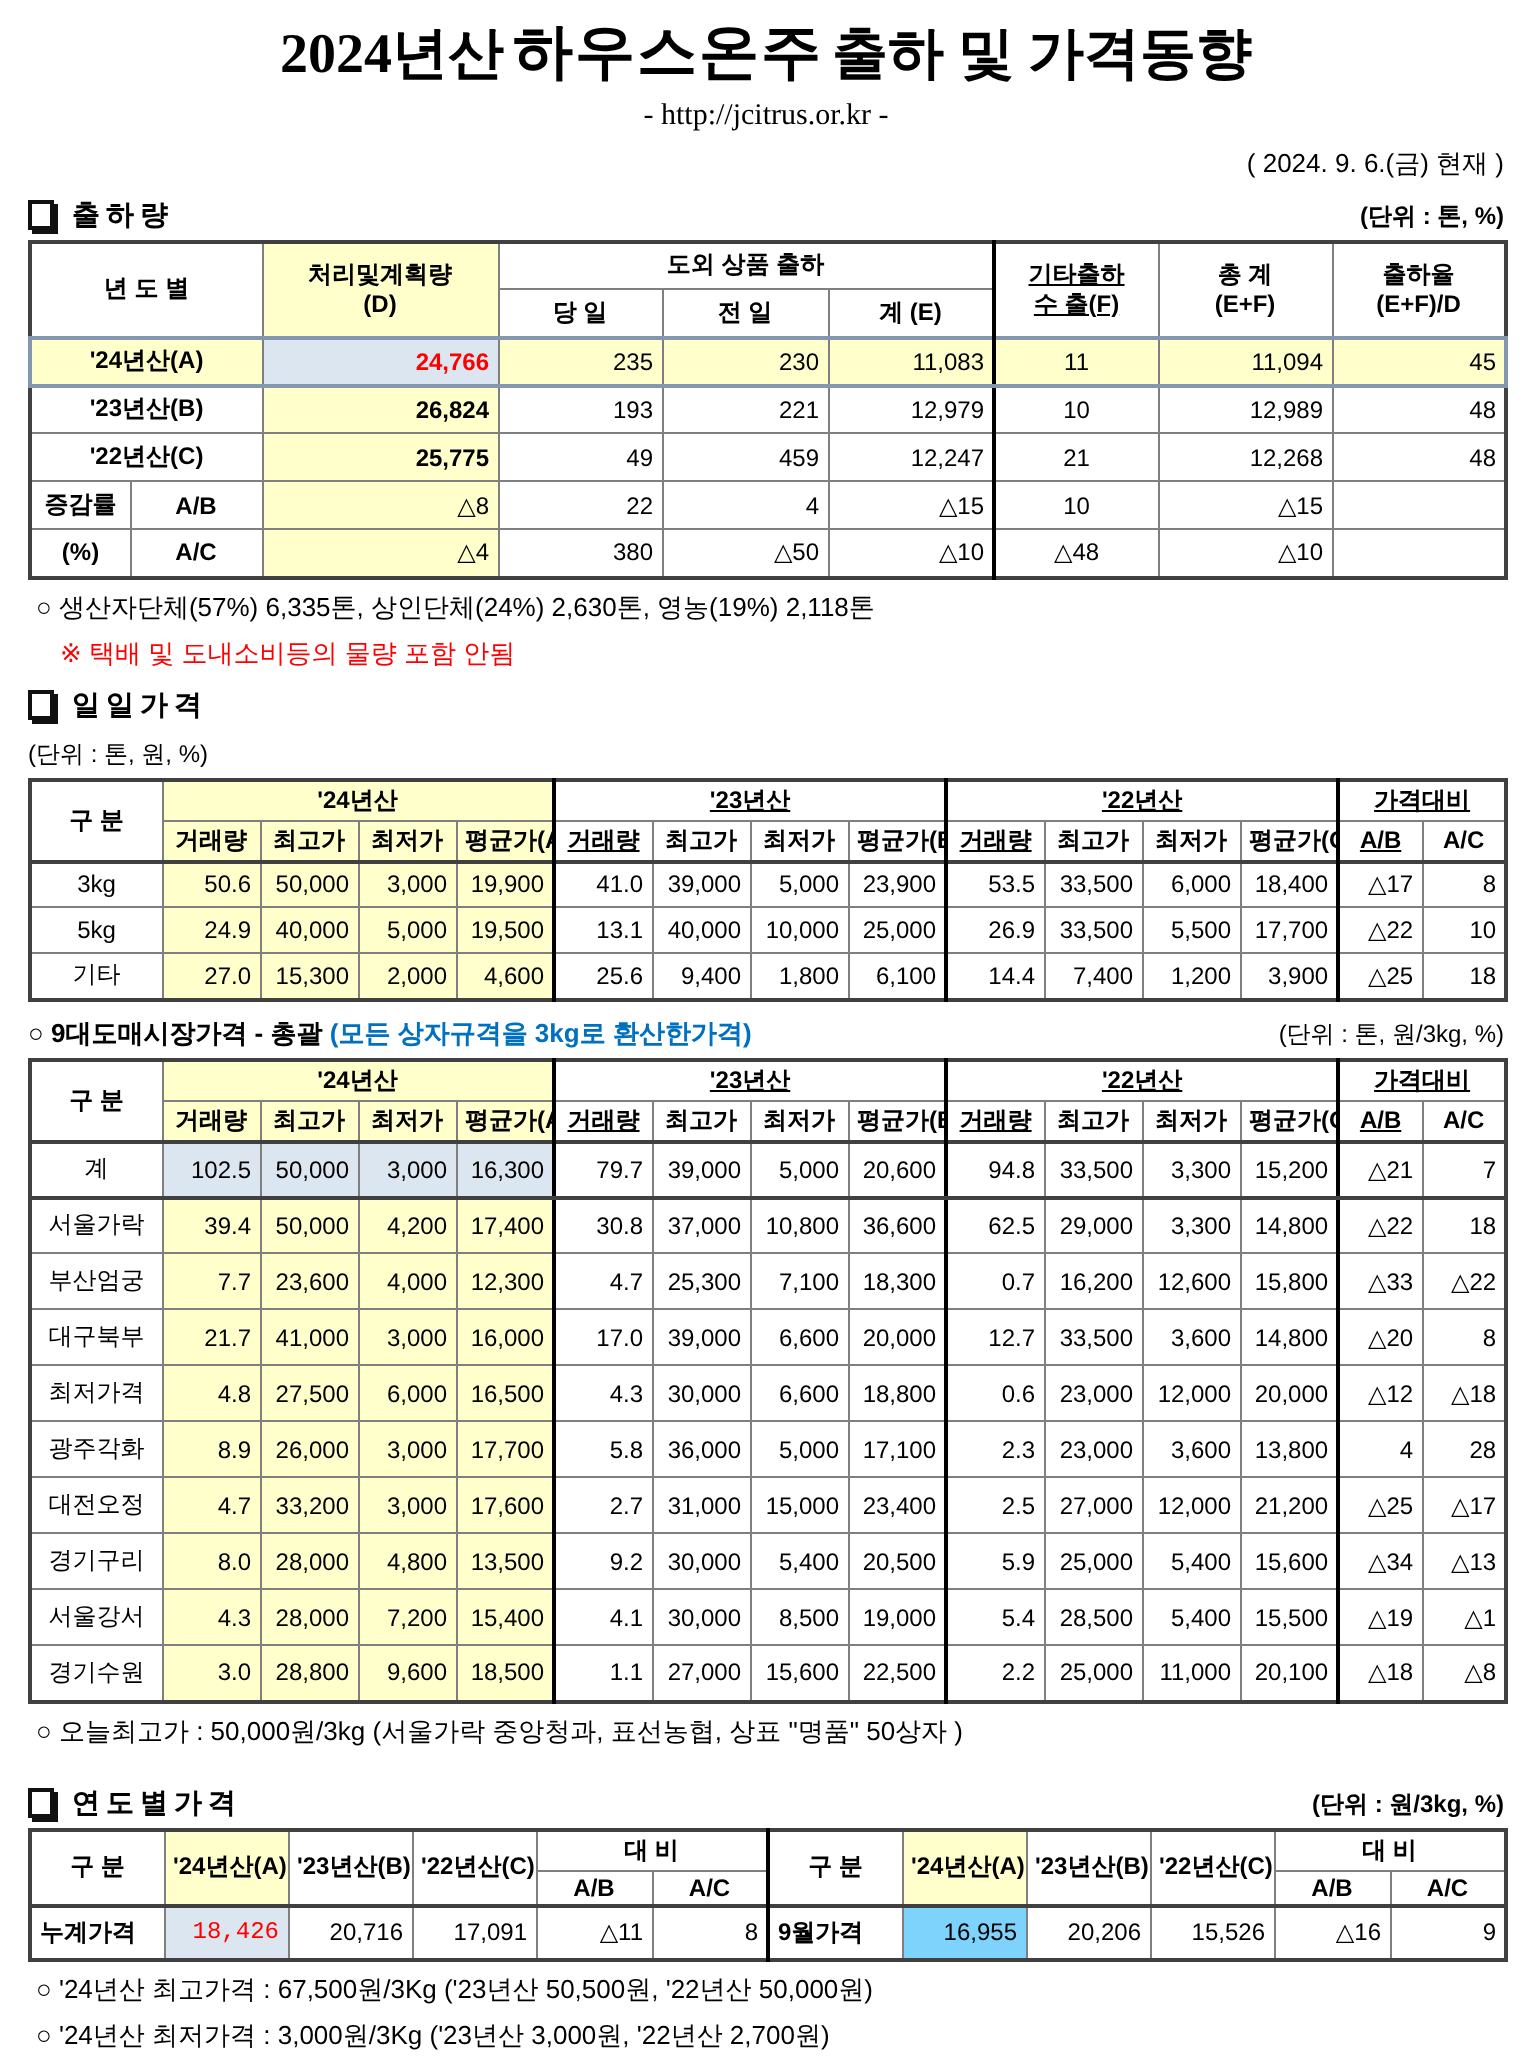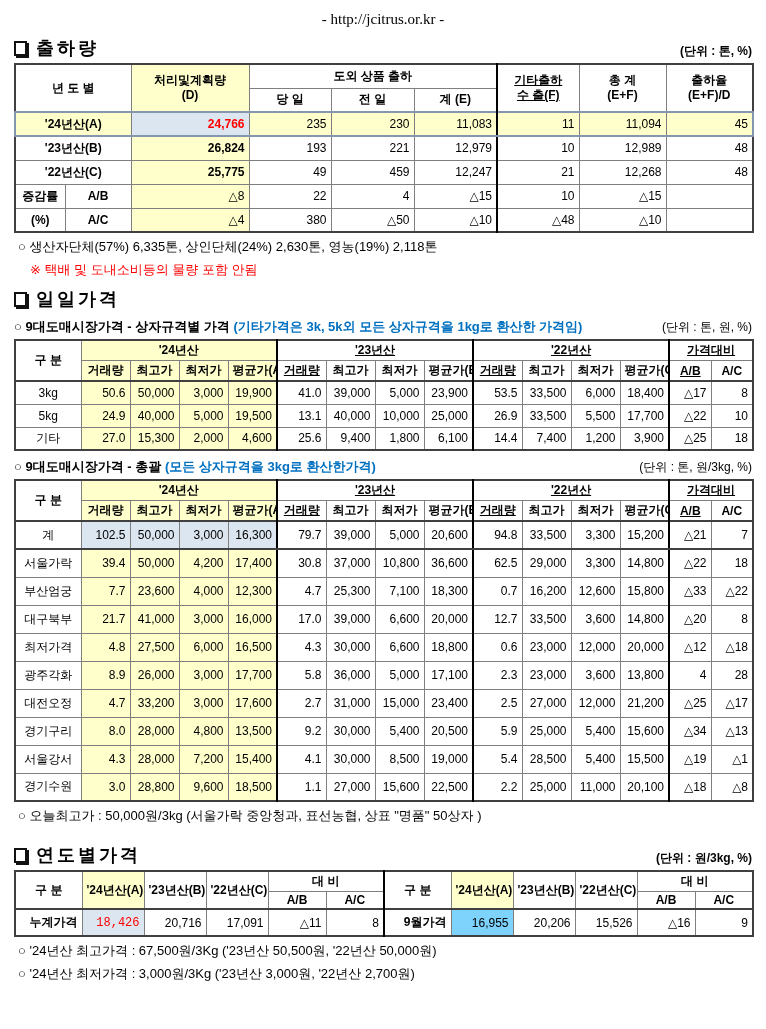--- a/index.html
+++ b/index.html
@@ -15,21 +15,21 @@
   .title-line { text-align:center; margin-top:4px; line-height:1.15; }
   .title-serif { font-family:"Liberation Serif","DejaVu Serif",serif; font-weight:bold; font-size:28px; }
   .title-heavy { font-family:"Liberation Sans","DejaVu Sans",sans-serif; font-weight:900; font-size:30px; letter-spacing:1px; }
   .subtitle { text-align:center; font-family:"Liberation Serif","DejaVu Serif",serif; font-size:15px; margin-top:5px; }
   .asof { text-align:right; font-size:13px; margin-top:6px; }
 
   
   .sect { display:flex; align-items:flex-end; justify-content:space-between; margin-top:8px; margin-bottom:3px; }
   .sect-left { display:flex; align-items:center; gap:9px; }
   .sq { width:13px; height:15px; border:2px solid #111; background:#fff; box-shadow:2px 2px 0 #111; display:inline-block; }
-  .sect-title { font-size:18px; font-weight:800; letter-spacing:3px;font-family:Liberation Mono, monospace; }
+  .sect-title { font-size:14px; font-weight:800; letter-spacing:3px;font-family:Liberation Mono, monospace; }
   .unit { font-size:12px; font-weight:bold; white-space:nowrap; }
   .subline { display:flex; justify-content:space-between; align-items:flex-end; margin:7px 0 3px 0; }
   .subline .black { font-size:13px; font-weight:bold; }
   .subline .blue { color:#0070C0; }
   .unit-plain { font-size:12px; }
 
   
   table { border-collapse:collapse; table-layout:fixed; width:738px; }
   th,td { border:1px solid #7f7f7f; font-size:12px; padding:1px 4px; overflow:hidden; white-space:nowrap; }
   table { border:2px solid #404040; }
@@ -37,21 +37,21 @@
   td { text-align:right; }
   .two-line span { display:block; line-height:1.25; }
   .bl { border-left:2px solid #000 !important;text-decoration:underline; }
   .yel { background:#FFFFCC !important; }
 
   
   #t1 th { height:24px; }
   #t1 td { height:24px; }
   #t1 td:nth-last-child(8), #t1 td:nth-last-child(9) { text-align:center; font-weight:bold; }
   #t1 td:nth-last-child(7) { background:#FFFFCC; }
-  #t1 td:nth-last-child(3) { border-left:2px solid #000; }
+  #t1 td:nth-last-child(3) { border-left:2px solid #000;text-align:center; }
   #t1 tbody tr:nth-child(-n+3) td:nth-last-child(7) { font-weight:bold; }
   #t1 tbody tr:first-child td { background:#FFFFCC; border-top:2px solid #8496B0; border-bottom:2px solid #8496B0; }
   #t1 tbody tr:first-child td:first-child { border-left:2px solid #8496B0; }
   #t1 tbody tr:first-child td:last-child { border-right:2px solid #8496B0; }
   #t1 tbody tr:first-child td:nth-last-child(7) { background:#DCE6F1; color:#FF0000; }
 
   
   .pricetbl td:first-child { text-align:center; }
   .pricetbl td:nth-last-child(10), .pricetbl td:nth-last-child(6), .pricetbl td:nth-last-child(2) { border-left:2px solid #000; }
   .pricetbl tbody tr:first-child td { border-top:2px solid #404040; }
@@ -60,36 +60,42 @@
   #t2 tbody td:nth-last-child(11), #t2 tbody td:nth-last-child(12),
   #t2 tbody td:nth-last-child(13), #t2 tbody td:nth-last-child(14) { background:#FFFFCC; }
   #t3 tbody tr:not(:first-child) td:nth-last-child(11), #t3 tbody tr:not(:first-child) td:nth-last-child(12),
   #t3 tbody tr:not(:first-child) td:nth-last-child(13), #t3 tbody tr:not(:first-child) td:nth-last-child(14) { background:#FFFFCC; }
   #t3 tbody tr:first-child td:nth-last-child(11), #t3 tbody tr:first-child td:nth-last-child(12),
   #t3 tbody tr:first-child td:nth-last-child(13), #t3 tbody tr:first-child td:nth-last-child(14) { background:#DCE6F1; }
   #t3 tbody tr:first-child td { border-bottom:2px solid #404040; }
 
   
   #t4 td { height:27px; }
-  #t4 td:nth-child(1), #t4 td:nth-child(7) { text-align:right; font-weight:bold; }
+  #t4 td:nth-child(1), #t4 td:nth-child(7) { text-align:left; font-weight:bold; }
   #t4 td:nth-child(7), #t4 th.half { border-left:2px solid #000; }
   #t4 tbody tr:first-child td { border-top:2px solid #404040; }
   #t4 td:nth-child(2) { background:#DCE6F1; color:#FF0000;font-family:Liberation Mono, monospace; }
   #t4 td:nth-child(8) { background:#7dd3fc; }
 
   
   .note { font-size:13px; margin:5px 0 0 4px; }
   .note.red { color:#FF0000; margin-left:16px; }
 </style>
 </head>
 <body>
 
 <div class="page">
 
+  <div class="title-line">
+    <span class="title-serif">2024년산</span>
+    <span class="title-heavy">하우스온주</span>
+    <span class="title-serif">출하 및 가격동향</span>
+  </div>
   <div class="subtitle">- http://jcitrus.or.kr -</div>
+  <div class="asof">( 2024. 9. 6.(금) 현재 )</div>
 
   <div class="sect">
     <div class="sect-left">
       <span class="sq"></span>
       <span class="sect-title">출하량</span>
     </div>
     <span class="unit">(단위 : 톤, %)</span>
   </div>
 
   <table id="t1">
@@ -191,24 +197,20 @@
   <div class="note red">※ 택배 및 도내소비등의 물량 포함 안됨</div>
 
   <div class="sect">
     <div class="sect-left">
       <span class="sq"></span>
       <span class="sect-title">일일가격</span>
     </div>
   </div>
 
   <div class="subline">
-    <span class="black">
-      <span>○ 9대도매시장가격 - 상자규격별 가격</span>
-      <span class="blue">(기타가격은 3k, 5k외 모든 상자규격을 1kg로 환산한 가격임)</span>
-    </span>
     <span class="unit-plain">(단위 : 톤,  원, %)</span>
   </div>
 
   <table id="t2" class="pricetbl">
     <colgroup>
       <col style="width:66px">
       <col style="width:49px">
         <col style="width:49px">
         <col style="width:49px">
         <col style="width:49px">

